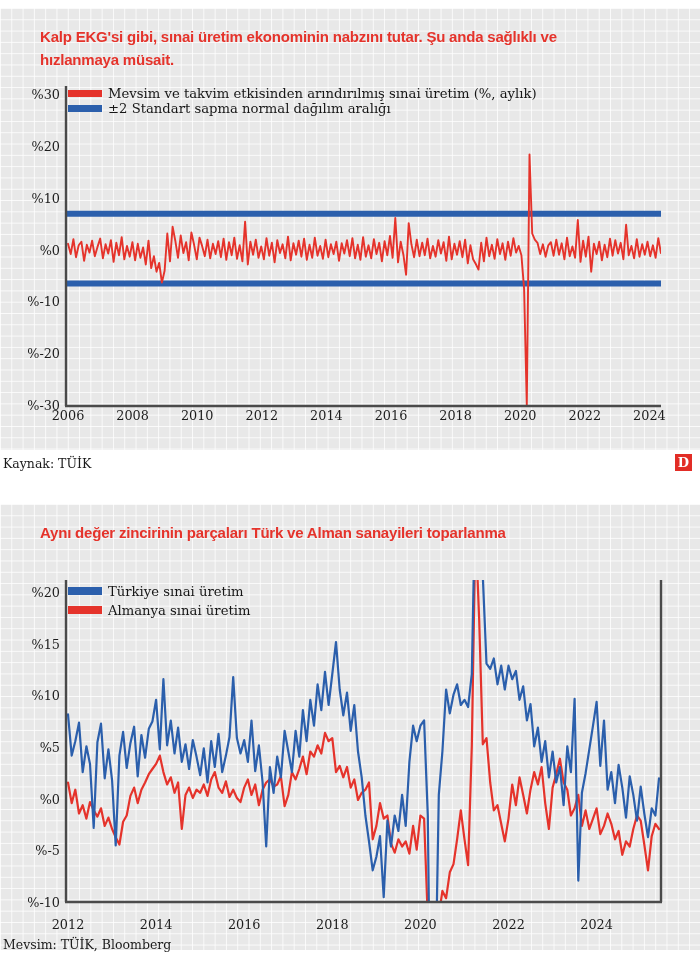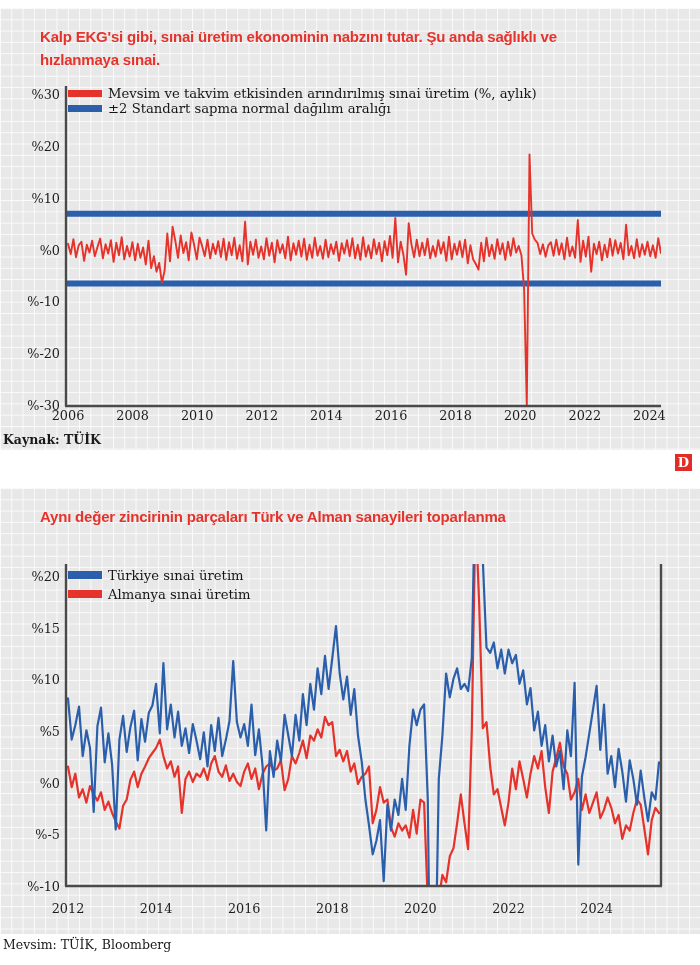--- a/index.html
+++ b/index.html
@@ -9,50 +9,50 @@
   }
   .panel{
     position:absolute;left:0;width:700px;
     background-color:#e8e8e8;
     background-image:
       linear-gradient(to right, rgba(255,255,255,.8) 1px, transparent 1px),
       linear-gradient(to bottom, rgba(255,255,255,.8) 1px, transparent 1px);
     background-size:11.3px 11.3px;
   }
   #panel1{top:8px;height:442px;}
-  #panel2{top:488px;height:446px;}
+  #panel2{top:504px;height:446px;}
   .chart-title{
     position:absolute;left:40px;top:18px;width:640px;
     font-weight:700;font-size:15px;line-height:22.5px;color:#e5332b;
     letter-spacing:-0.2px;
   }
   .chart-svg{position:absolute;left:0;top:0;width:700px;}
   #chart1{height:442px;}
   #chart2{height:446px;}
   .source-line{
     position:absolute;left:3px;
     font-family:"DejaVu Serif",serif;font-size:12.5px;color:#1a1a1a;
   }
-  #source1{top:432px;font-weight:bold;}
+  #source1{top:456px;}
   #source2{top:937px;}
   #brand-logo{
     position:absolute;left:675px;top:454px;width:17px;height:17px;
     background:#e22d26;color:#ffffff;text-align:center;line-height:17px;
     font-family:"DejaVu Serif",serif;font-weight:700;font-size:13px;
   }
   text.tick{font-family:"DejaVu Serif",serif;font-size:12.8px;fill:#1c1c1c;}
   text.legend{font-family:"DejaVu Serif",serif;font-size:13.2px;fill:#161616;}
 </style>
 </head>
 <body>
 
 <div class="panel" id="panel1">
   <div class="chart-title">
     <span>Kalp EKG'si gibi, sınai üretim ekonominin nabzını tutar. Şu anda sağlıklı ve</span><br>
-    <span>hızlanmaya sınai.</span>
+    <span>hızlanmaya müsait.</span>
   </div>
   <svg id="chart1" class="chart-svg" viewBox="0 0 700 442">
       <defs>
         <clipPath id="chart1-clip">
           <rect x="66" y="70" width="595" height="328"></rect>
         </clipPath>
       </defs>
       <line x1="66" x2="661" y1="205.8" y2="205.8" stroke="#2b5fac" stroke-width="6"></line>
       <line x1="66" x2="661" y1="275.6" y2="275.6" stroke="#2b5fac" stroke-width="6"></line>
       <polyline points="68.0,235.8 70.7,246.1 73.4,231.1 76.0,249.2 78.7,237.3 81.4,233.7 84.1,252.9 86.8,236.8 89.5,244.6 92.1,232.7 94.8,248.2 97.5,238.9 100.2,230.6 102.9,250.3 105.6,236.3 108.2,245.6 110.9,232.2 113.6,253.9 116.3,234.8 119.0,247.2 121.7,229.1 124.3,251.3 127.0,237.9 129.7,248.7 132.4,234.2 135.1,252.3 137.8,235.8 140.4,249.8 143.1,239.4 145.8,256.5 148.5,232.7 151.2,260.1 153.9,248.2 156.5,263.7 159.2,254.9 161.9,274.6 164.6,262.7 167.3,225.5 170.0,253.4 172.6,218.7 175.3,232.7 178.0,249.8 180.7,227.5 183.4,245.1 186.1,234.2 188.7,252.3 191.4,224.4 194.1,236.8 196.8,251.3 199.5,229.6 202.1,237.9 204.8,248.2 207.5,231.7 210.2,250.3 212.9,235.8 215.6,246.1 218.2,233.2 220.9,249.2 223.6,230.6 226.3,251.8 229.0,234.2 231.7,247.2 234.3,229.6 237.0,250.8 239.7,237.3 242.4,253.4 245.1,213.6 247.8,256.5 250.4,233.7 253.1,246.7 255.8,231.7 258.5,249.8 261.2,238.4 263.9,251.3 266.5,230.1 269.2,247.7 271.9,234.8 274.6,254.4 277.3,232.2 280.0,245.1 282.6,236.3 285.3,250.3 288.0,228.6 290.7,252.3 293.4,235.3 296.1,246.7 298.7,232.7 301.4,248.7 304.1,230.6 306.8,251.8 309.5,236.8 312.2,249.8 314.8,229.6 317.5,247.7 320.2,237.9 322.9,250.8 325.6,231.7 328.3,249.2 330.9,236.3 333.6,246.1 336.3,233.7 339.0,252.9 341.7,235.3 344.3,245.6 347.0,232.2 349.7,248.2 352.4,230.1 355.1,250.3 357.8,236.8 360.4,251.8 363.1,229.1 365.8,248.7 368.5,237.3 371.2,250.3 373.9,231.1 376.5,246.1 379.2,234.8 381.9,253.4 384.6,233.2 387.3,247.2 390.0,228.0 392.6,249.8 395.3,209.9 398.0,254.4 400.7,233.7 403.4,246.7 406.1,266.8 408.7,215.1 411.4,236.3 414.1,249.2 416.8,231.7 419.5,248.2 422.2,234.8 424.8,247.2 427.5,230.6 430.2,250.3 432.9,237.9 435.6,248.7 438.3,232.2 440.9,245.6 443.6,234.2 446.3,252.9 449.0,228.6 451.7,251.3 454.4,235.8 457.0,246.7 459.7,233.2 462.4,249.2 465.1,231.7 467.8,255.4 470.4,237.3 473.1,251.3 475.8,256.0 478.5,261.6 481.2,234.8 483.9,253.4 486.5,229.6 489.2,248.2 491.9,236.8 494.6,250.8 497.3,231.1 500.0,246.1 502.6,235.3 505.3,251.8 508.0,233.7 510.7,247.7 513.4,230.1 516.1,244.6 518.7,237.9 521.4,247.2 524.1,280.8 526.8,397.1 529.5,146.4 532.2,225.5 534.8,231.7 537.5,234.8 540.2,246.1 542.9,236.3 545.6,248.7 548.3,237.3 550.9,234.2 553.6,247.7 556.3,231.7 559.0,246.7 561.7,235.3 564.4,251.3 567.0,229.6 569.7,248.2 572.4,238.4 575.1,249.8 577.8,212.0 580.5,253.9 583.1,232.7 585.8,248.7 588.5,228.6 591.2,263.7 593.9,235.8 596.6,246.1 599.2,233.7 601.9,252.3 604.6,236.8 607.3,249.2 610.0,230.6 612.6,247.7 615.3,232.2 618.0,245.6 620.7,234.8 623.4,251.3 626.1,216.7 628.7,247.2 631.4,237.9 634.1,250.3 636.8,231.1 639.5,248.7 642.2,236.3 644.8,246.7 647.5,233.7 650.2,248.2 652.9,237.3 655.6,249.8 658.3,230.1 660.9,245.1" fill="none" stroke="#e5332b" stroke-width="1.9" stroke-linejoin="round" stroke-linecap="round" clip-path="url(#chart1-clip)"></polyline>

